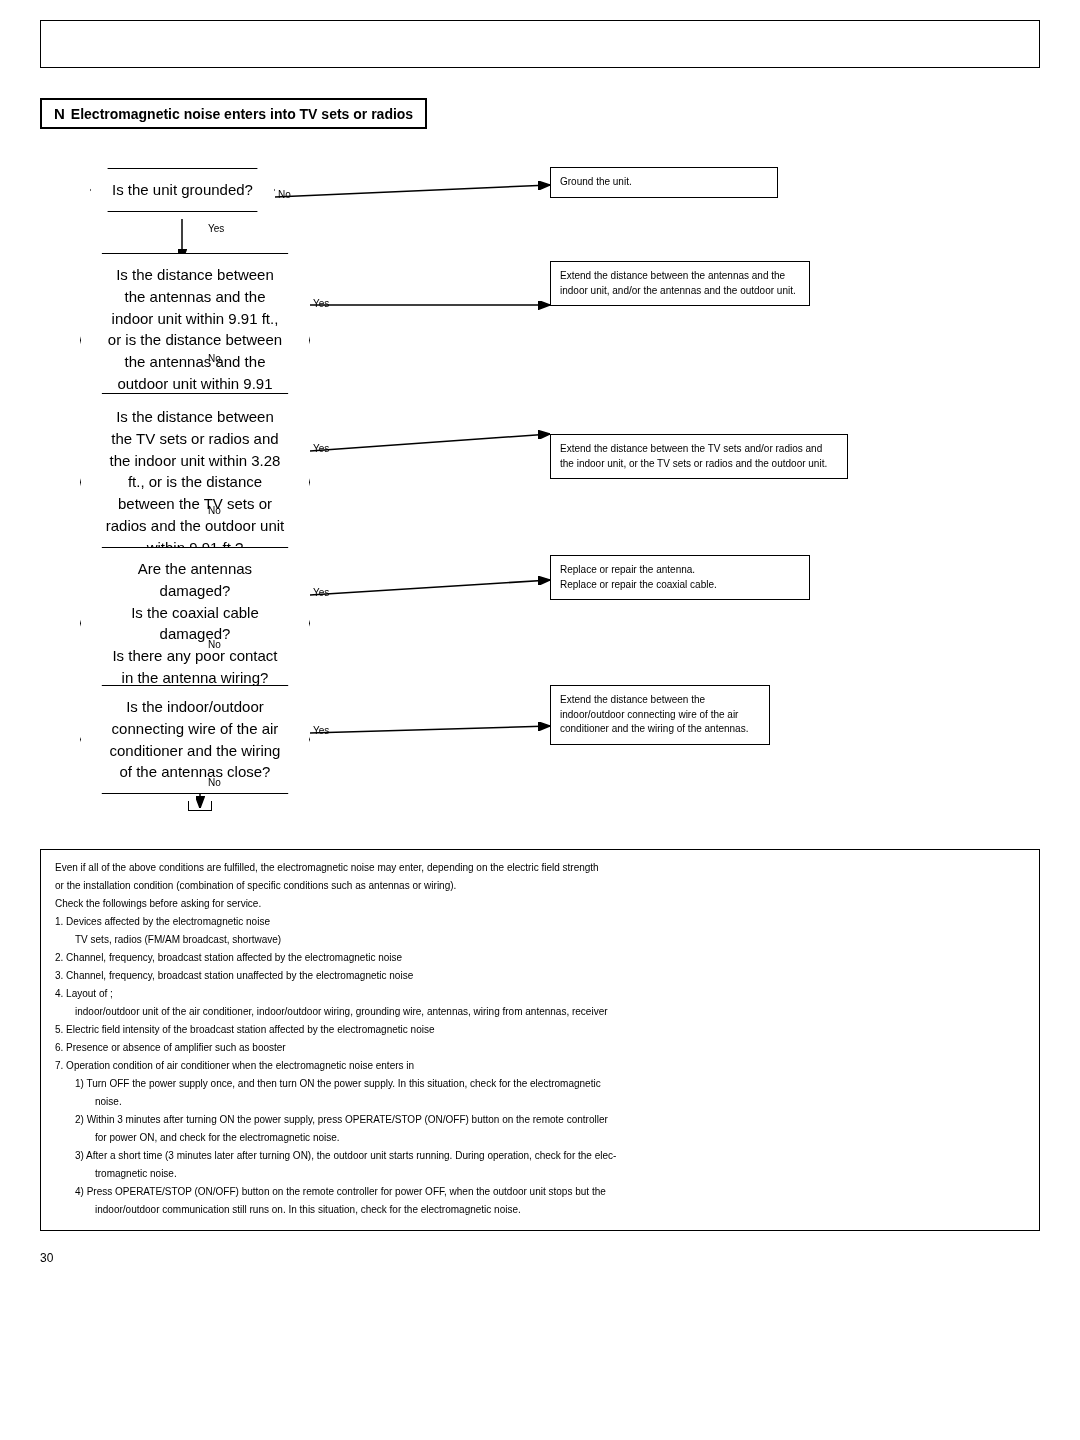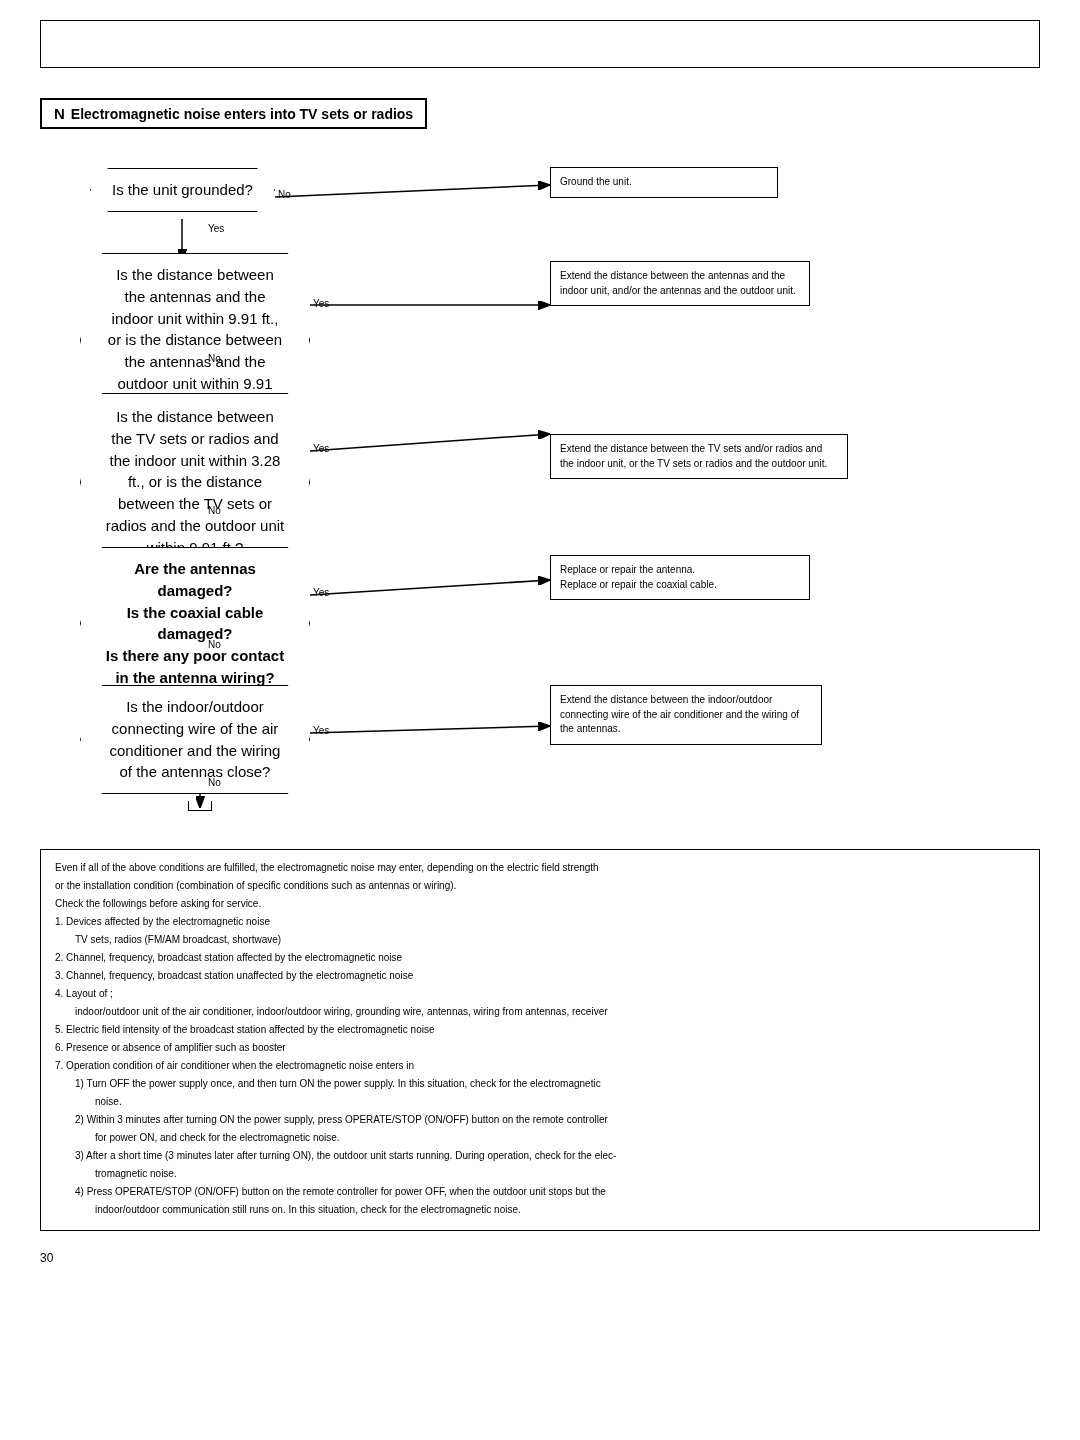--- a/index.html
+++ b/index.html
@@ -178,41 +178,41 @@
   </div>
 
   <div style="position:absolute; left:253px; top:290px; font-size:10px;">Yes</div>
 
   <div style="position:absolute; left:148px; top:352px; font-size:10px;">No</div>
 
   <div class="fc-rect" style="left:490px; top:248px; width:298px;margin-top:33px;">
     <span>Extend the distance between the TV sets and/or radios and the indoor unit, or the TV sets or radios and the outdoor unit.</span>
   </div>
 
-  <div class="fc-diamond" style="left:20px; top:394px; width:230px; min-height:88px; clip-path: polygon(22px 0%, calc(100% - 22px) 0%, 100% 50%, calc(100% - 22px) 100%, 22px 100%, 0% 50%); display:flex; align-items:center; justify-content:center; padding: 10px 24px; font-weight: bold;">
+  <div class="fc-diamond" style="left:20px; top:394px; width:230px; min-height:88px; clip-path: polygon(22px 0%, calc(100% - 22px) 0%, 100% 50%, calc(100% - 22px) 100%, 22px 100%, 0% 50%); display:flex; align-items:center; justify-content:center; padding: 10px 24px;">
     <span>Are the antennas damaged?<br>Is the coaxial cable damaged?<br>Is there any poor contact in the antenna wiring?</span>
   </div>
 
   <div style="position:absolute; left:253px; top:434px; font-size:10px;">Yes</div>
 
   <div style="position:absolute; left:148px; top:486px; font-size:10px;">No</div>
 
   <div class="fc-rect" style="left:490px; top:402px; width:260px;">
     <span>Replace or repair the antenna.<br>Replace or repair the coaxial cable.</span>
   </div>
 
   <div class="fc-diamond" style="left:20px; top:532px; width:230px; min-height:88px; clip-path: polygon(22px 0%, calc(100% - 22px) 0%, 100% 50%, calc(100% - 22px) 100%, 22px 100%, 0% 50%); display:flex; align-items:center; justify-content:center; padding: 10px 24px;">
     <span>Is the indoor/outdoor connecting wire of the air conditioner and the wiring of the antennas close?</span>
   </div>
 
   <div style="position:absolute; left:253px; top:572px; font-size:10px;">Yes</div>
 
   <div style="position:absolute; left:148px; top:624px; font-size:10px;">No</div>
 
-  <div class="fc-rect" style="left:490px; top:532px; width:272px;">
+  <div class="fc-rect" style="left:490px; top:532px; width:220px;">
     <span>Extend the distance between the indoor/outdoor connecting wire of the air conditioner and the wiring of the antennas.</span>
   </div>
 
   <div style="position:absolute; left:128px; top:648px; width:24px; height:10px; border-left:1.5px solid #000; border-bottom:1.5px solid #000; border-right:1.5px solid #000;"></div>
 
 </div>
 
 
 <div class="notes-box">
   <p>Even if all of the above conditions are fulfilled, the electromagnetic noise may enter, depending on the electric field strength</p>

